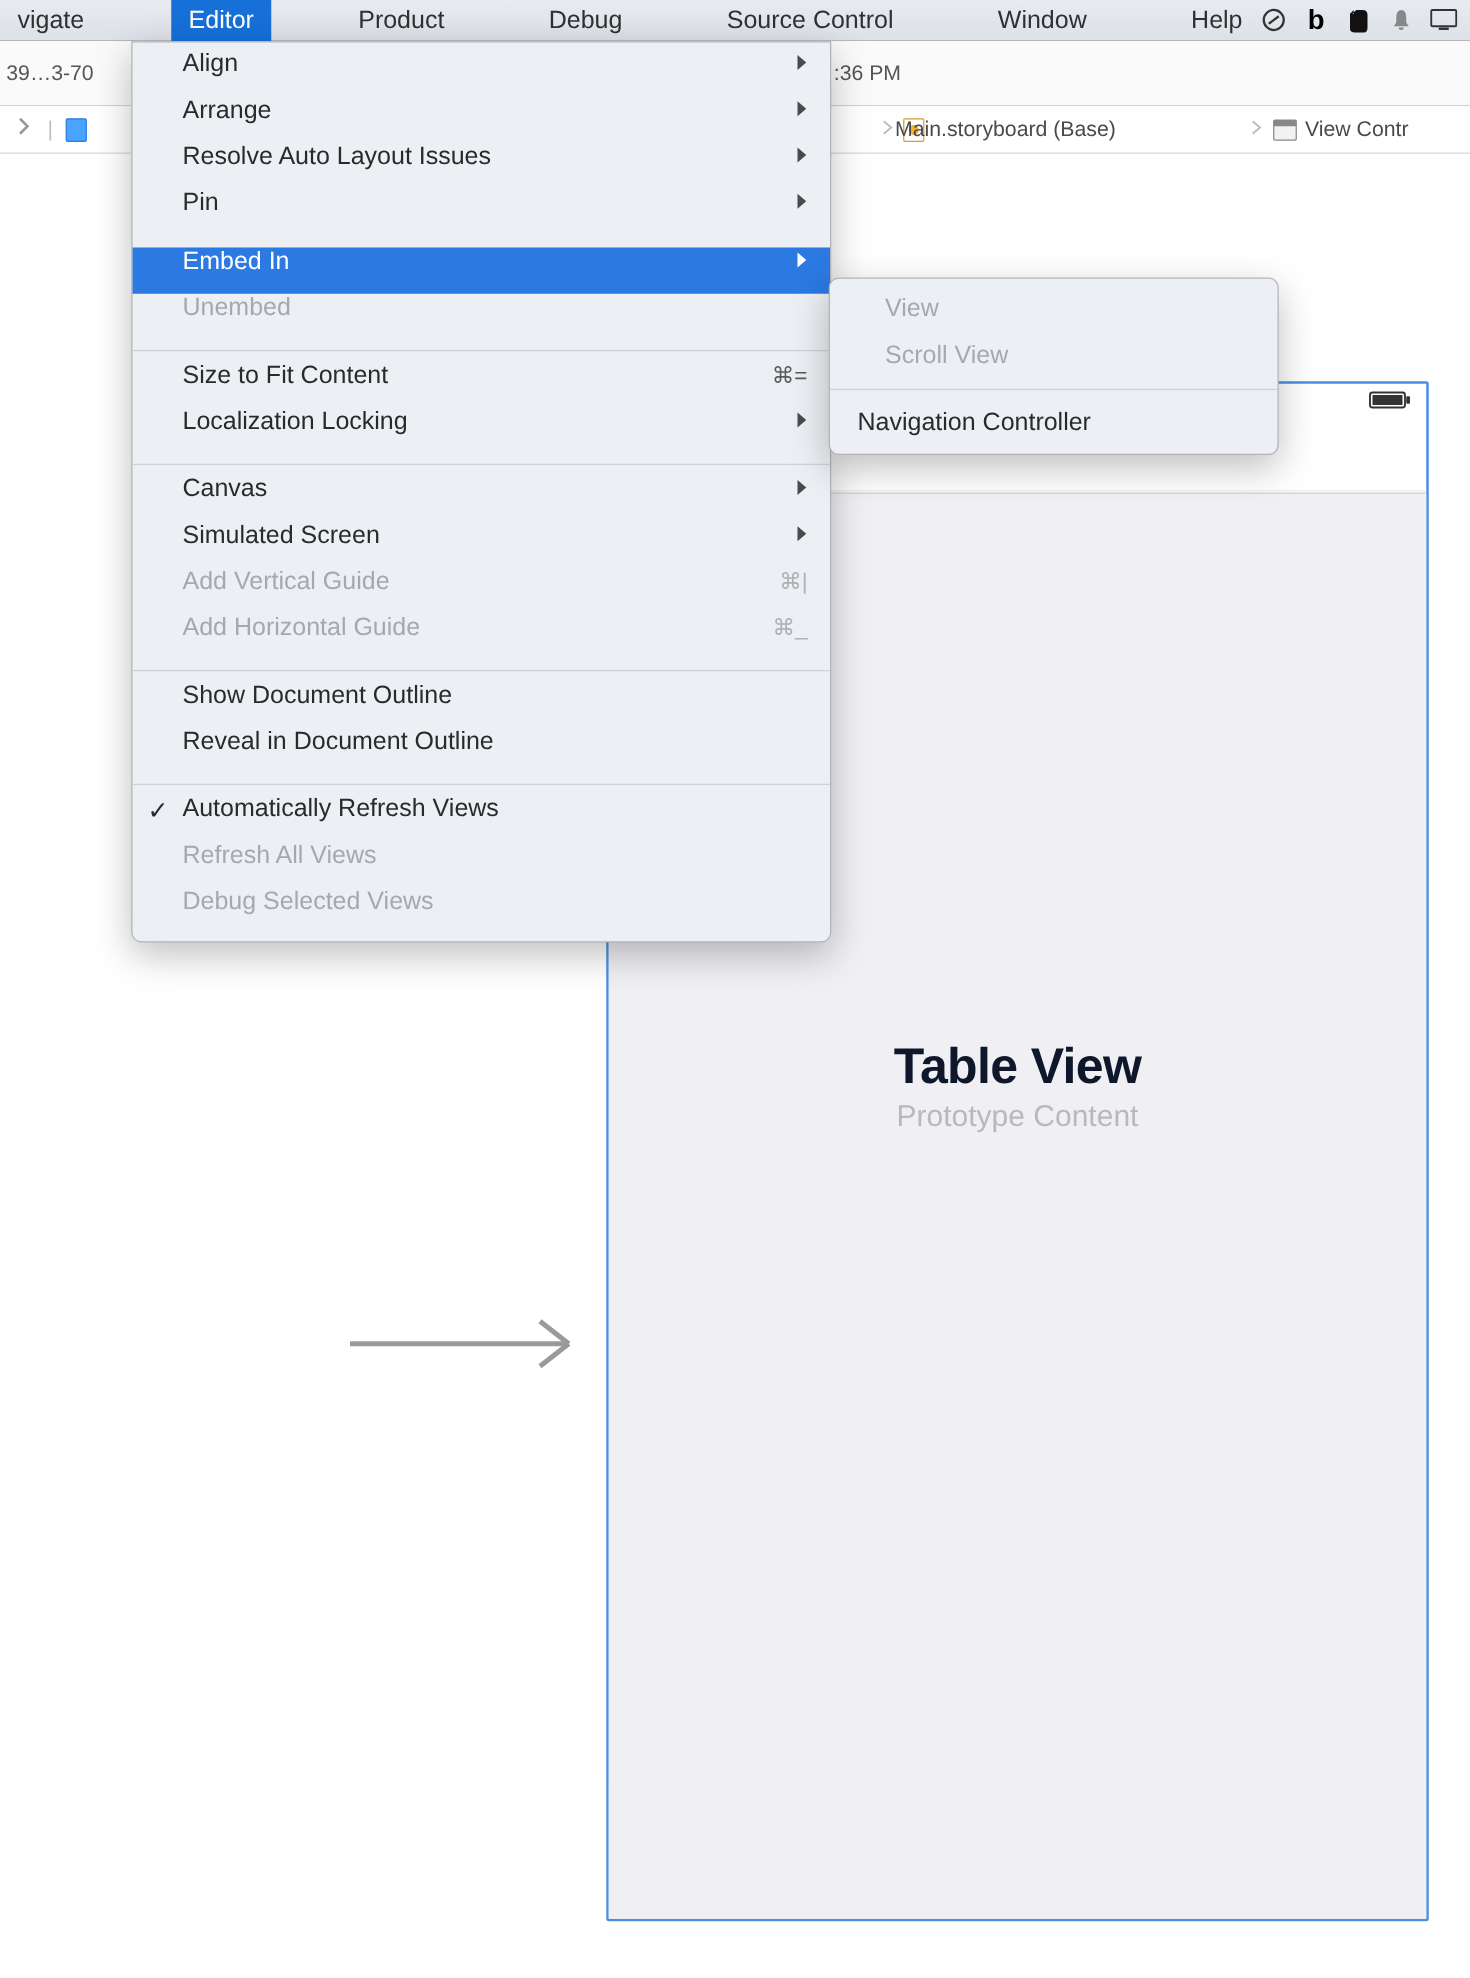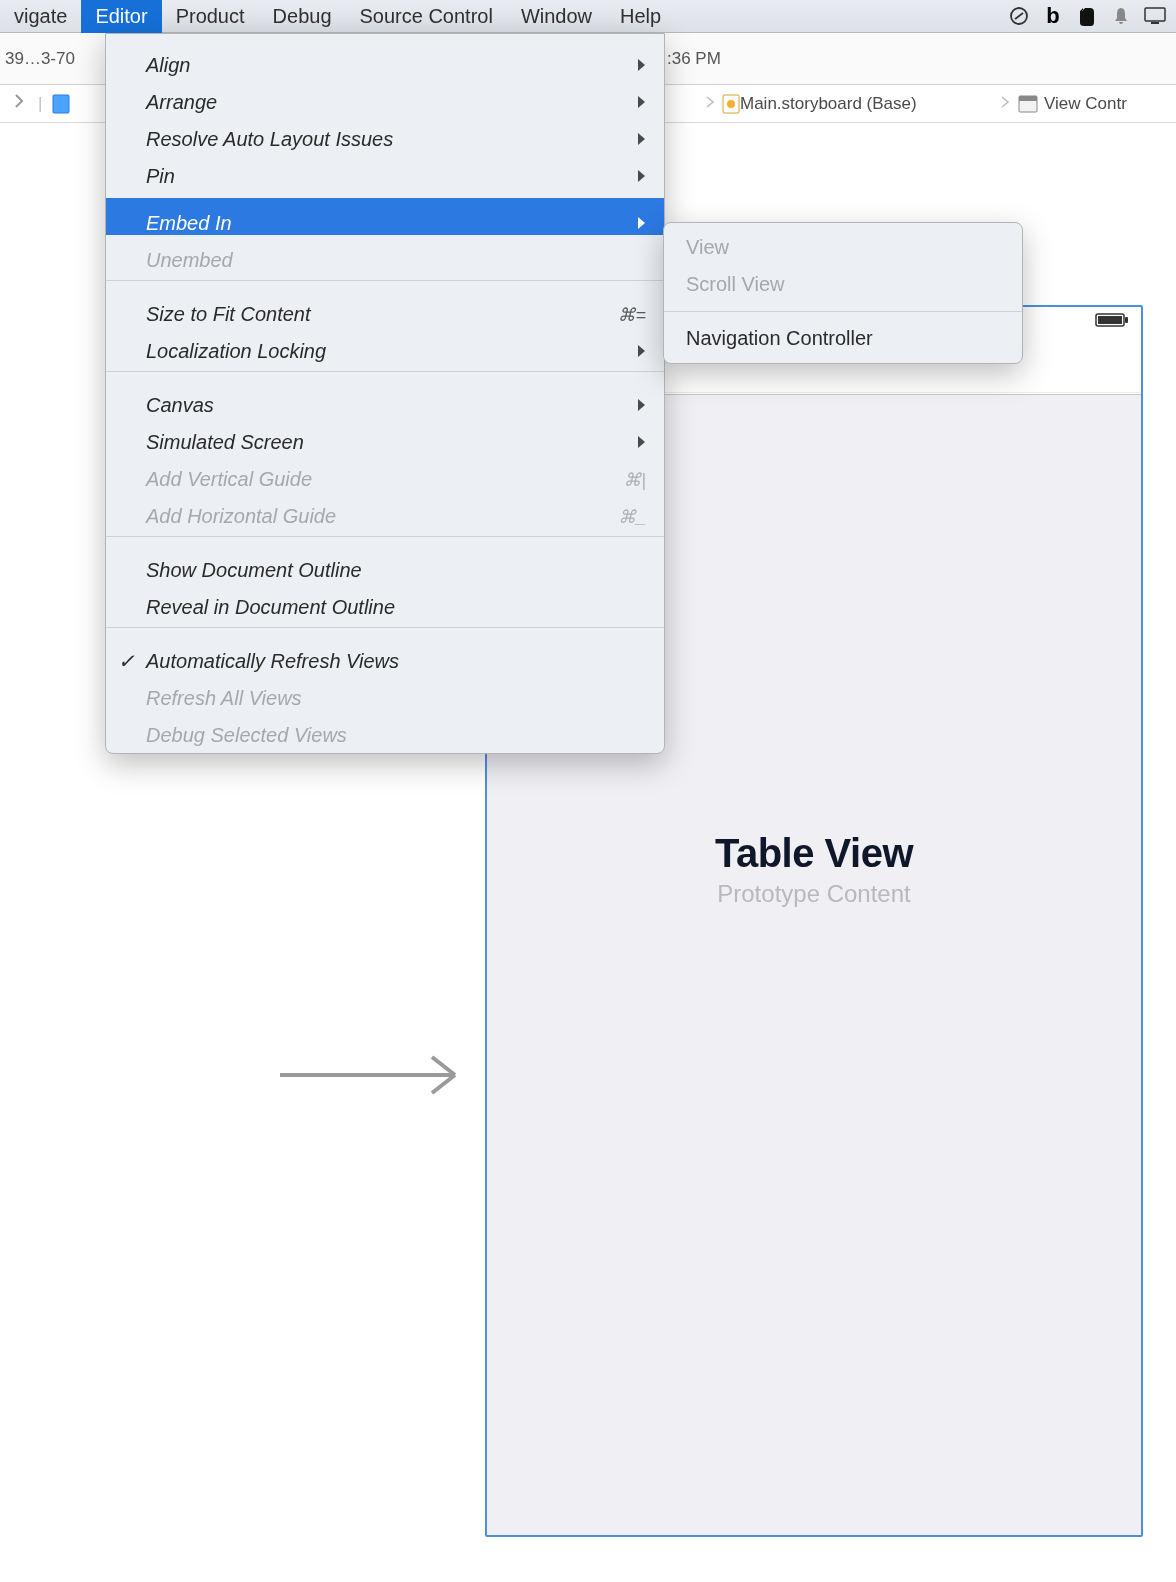--- a/index.html
+++ b/index.html
@@ -19,20 +19,21 @@
       align-items: center;
       padding-left: 0;
       border-bottom: 1px solid #b8b8b8;
       font-size: 20px;
       color: #303030;
     }
     .menubar-left {
       display: flex;
       align-items: center;
       flex: 1;
+      justify-content: space-between;
     }
     .menubar-item {
       padding: 5px 14px;
       cursor: default;
     }
     .menubar-item.active {
       background: #1670d8;
       color: #fff;
     }
     .menubar-right {
@@ -87,24 +88,23 @@
       border: 1px solid #b4b4b8;
       border-radius: 0 0 8px 8px;
       box-shadow: 0 10px 30px rgba(0,0,0,0.25);
       padding: 6px 0;
       font-size: 20px;
       color: #2a2a2a;
     }
     .dropdown-menu .item {
       height: 37px;
       display: flex;
-      align-items: flex-end;
+      align-items: flex-start;
       padding: 0 36px 0 40px;
       position: relative;
-      font-style: italic;
     }
     .dropdown-menu .item.disabled { color: #a6a8ad; }
     .dropdown-menu .item.highlight {
       background: #2b79e1;
       color: #ffffff;
     }
     .dropdown-menu .item .arrow-right {
       position: absolute;
       right: 18px;
     }
@@ -139,21 +139,21 @@
       padding: 6px 0;
       font-size: 20px;
       color: #2a2a2a;
     }
     .submenu .item {
       height: 37px;
       display: flex;
       align-items: center;
       padding: 0 22px;
     }
-    .submenu .item.disabled { color: #a6a8ad; }
+    .submenu .item.disabled { color: #a6a8ad; margin-left: 22px; }
     .submenu .divider {
       height: 1px;
       background: #cfd1d6;
       margin: 8px 0;
     }
     .canvas-area {
       position: absolute;
       top: 125px;
       left: 0;
       right: 0;
@@ -279,21 +279,21 @@
     <svg width="10" height="14" viewBox="0 0 10 14">
         <path d="M2 2 L8 7 L2 12" fill="none" stroke="#bbb" stroke-width="1.5"></path>
       </svg>
   </span>
   <span class="file-icon-svg" style="position:absolute;left:722px;">
     <svg width="18" height="20" viewBox="0 0 18 20">
         <rect x="1" y="1" width="16" height="18" rx="1" fill="#fff" stroke="#d8a030"></rect>
         <circle cx="9" cy="10" r="4" fill="#f7b030"></circle>
       </svg>
   </span>
-  <span style="position:absolute;left:740px;text-align:center;">Main.storyboard (Base)</span>
+  <span style="position:absolute;left:716px;text-align:center;">Main.storyboard (Base)</span>
   <span class="sep" style="position:absolute;left:1000px;">
     <svg width="10" height="14" viewBox="0 0 10 14">
         <path d="M2 2 L8 7 L2 12" fill="none" stroke="#bbb" stroke-width="1.5"></path>
       </svg>
   </span>
   <span class="file-icon-svg" style="position:absolute;left:1018px;">
     <svg width="20" height="18" viewBox="0 0 20 18">
         <rect x="1" y="1" width="18" height="16" rx="1" fill="#f2f2f2" stroke="#888"></rect>
         <rect x="1" y="1" width="18" height="5" fill="#888"></rect>
       </svg>

